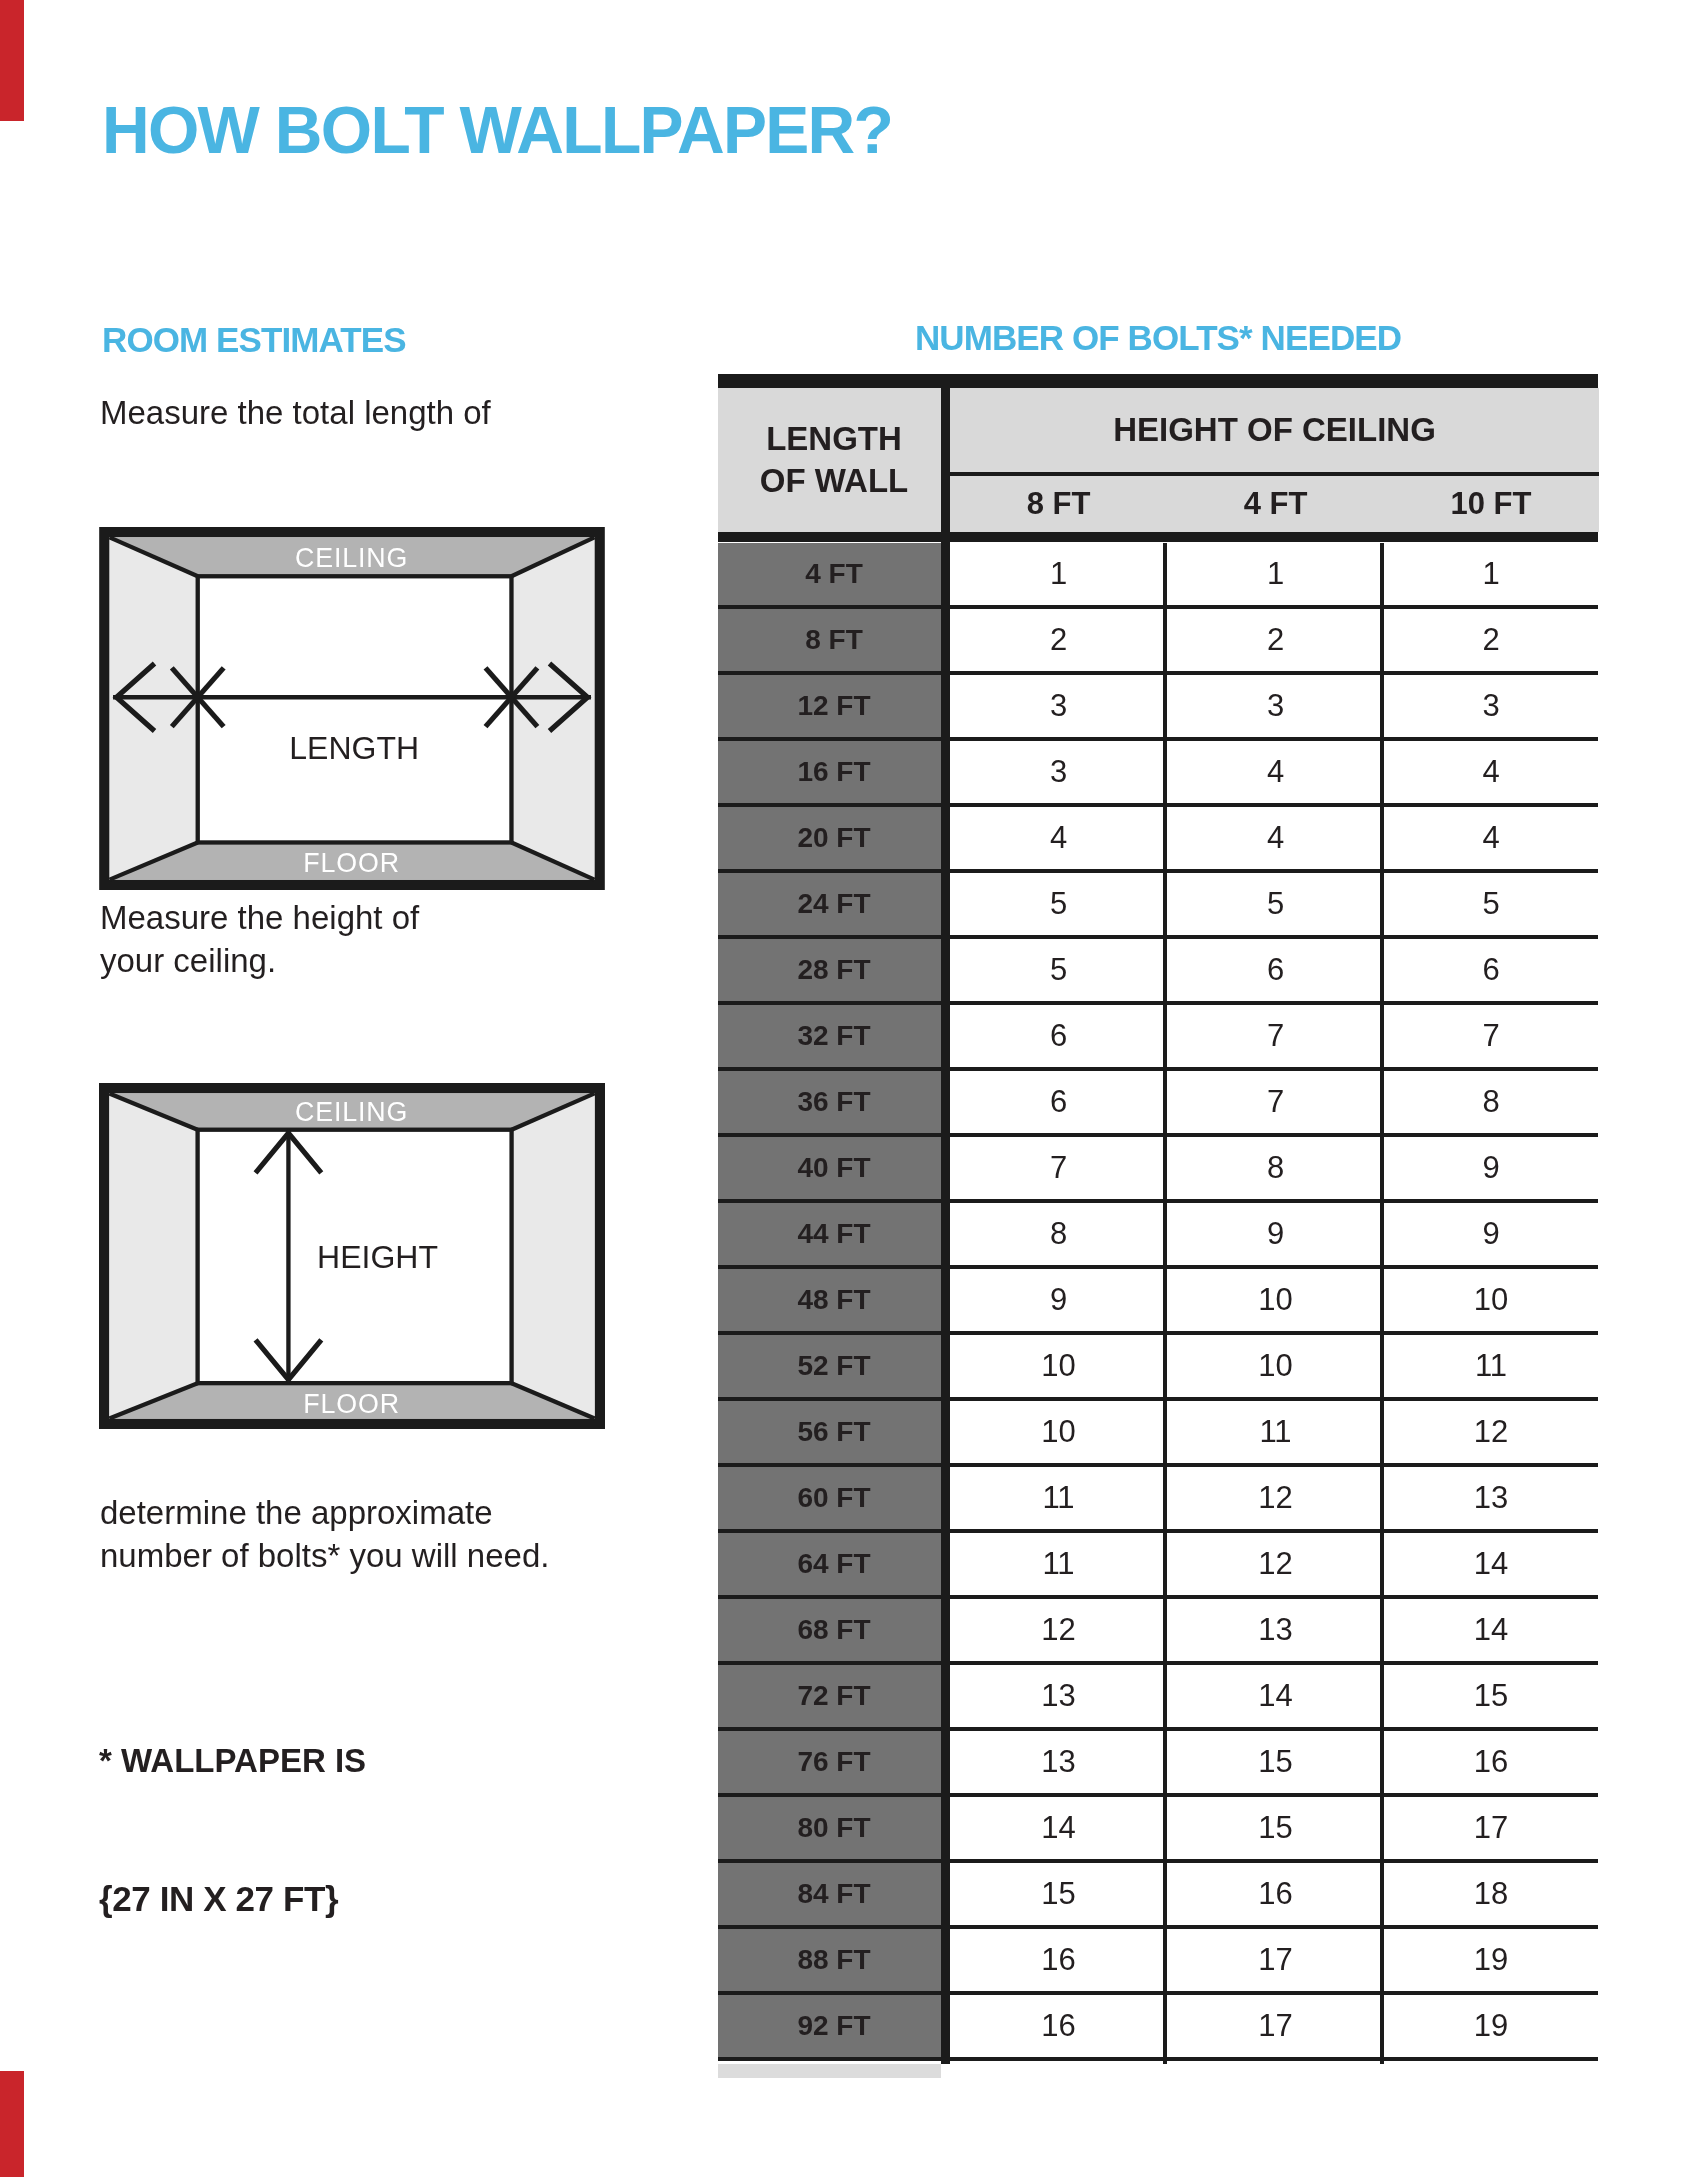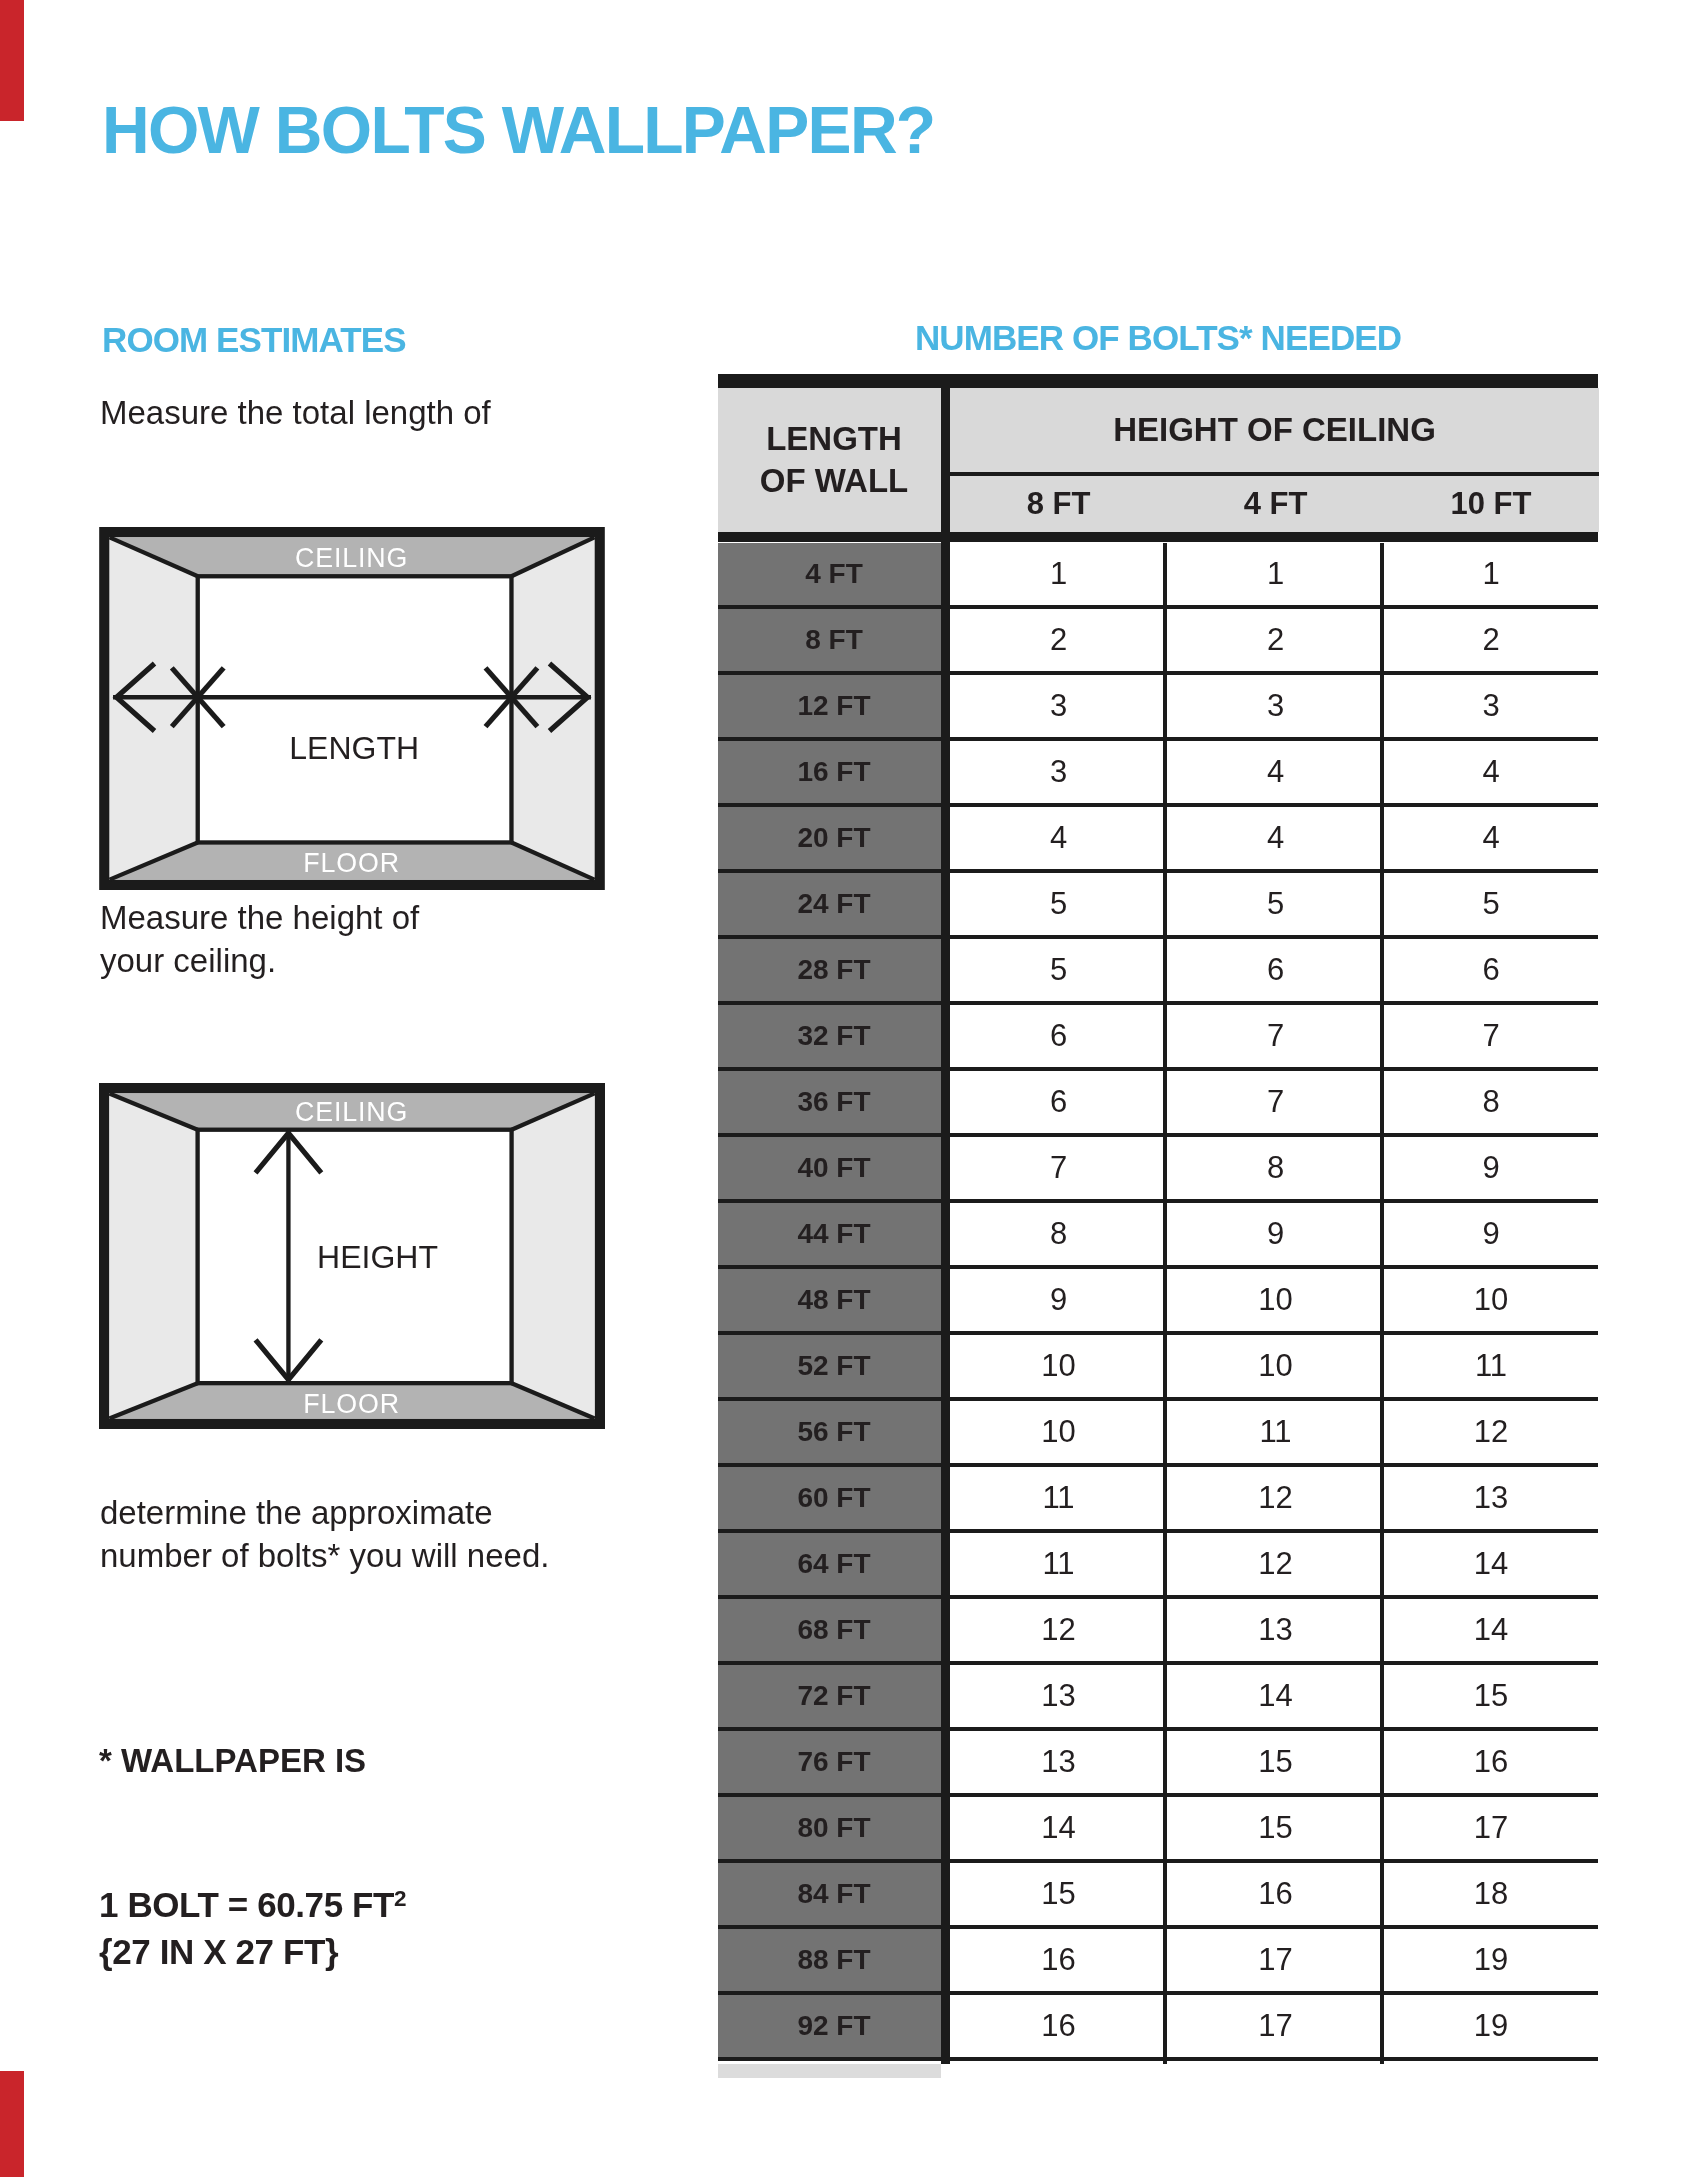--- a/index.html
+++ b/index.html
@@ -62,21 +62,21 @@
   .gray-stub{left:0;top:1690px;width:223px;height:14px;background:#dcdcdc;}
 </style>
 </head>
 <body>
 
 <div class="page">
 
   <div class="red-edge top"></div>
   <div class="red-edge bottom"></div>
 
-  <div class="title">HOW BOLTS WALLPAPER?</div>
+  <div class="title">HOW BOLT WALLPAPER?</div>
 
   <div class="section-heading room-estimates">ROOM ESTIMATES</div>
 
   <div class="section-heading bolts-heading">NUMBER OF BOLTS* NEEDED</div>
 
   <div class="body-text para1">
     <div>Measure the total length of</div>
   </div>
 
   <svg class="diagram diagram1" width="506" height="363" viewBox="0 0 585 420">
@@ -139,21 +139,20 @@
   <div class="body-text para3">
     <div>determine the approximate</div>
     <div>number of bolts* you will need.</div>
   </div>
 
   <div class="footnote">
     <div><span>*</span>&nbsp;<span>WALLPAPER IS</span></div>
   </div>
 
   <div class="bolt-info">
-    <div><span>1 BOLT = 60.75 FT</span><sup>2</sup></div>
     <div>{27 IN X 27 FT}</div>
   </div>
 
   <div class="btable">
     <div class="abs blk topbar"></div>
     <div class="abs hdr-gray-left"></div>
     <div class="abs hdr-gray-right"></div>
     <div class="abs row-header">
       <div>LENGTH</div>
       <div>OF WALL</div>

